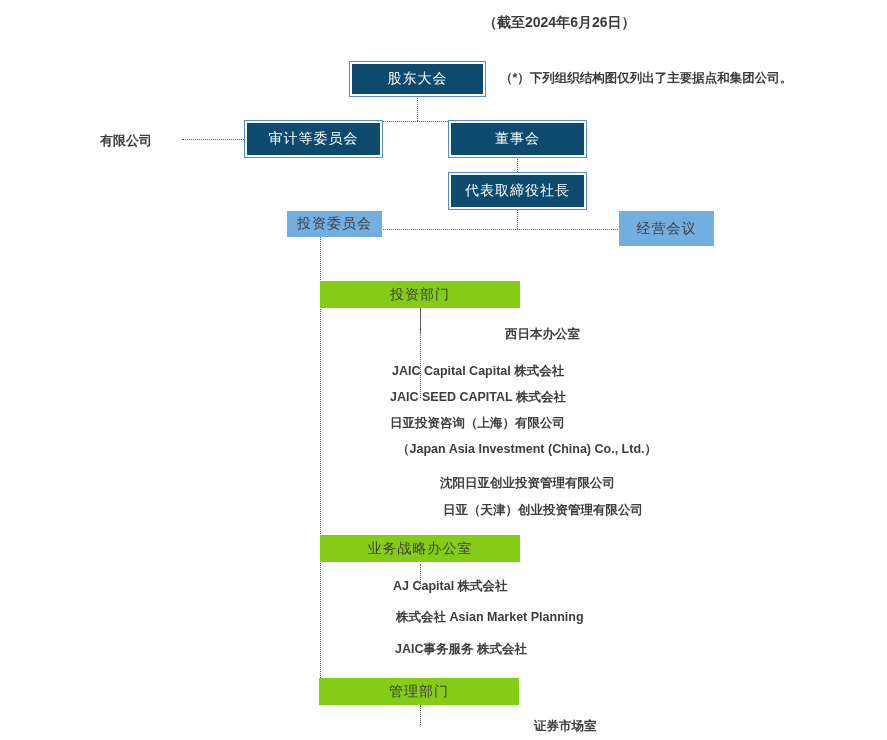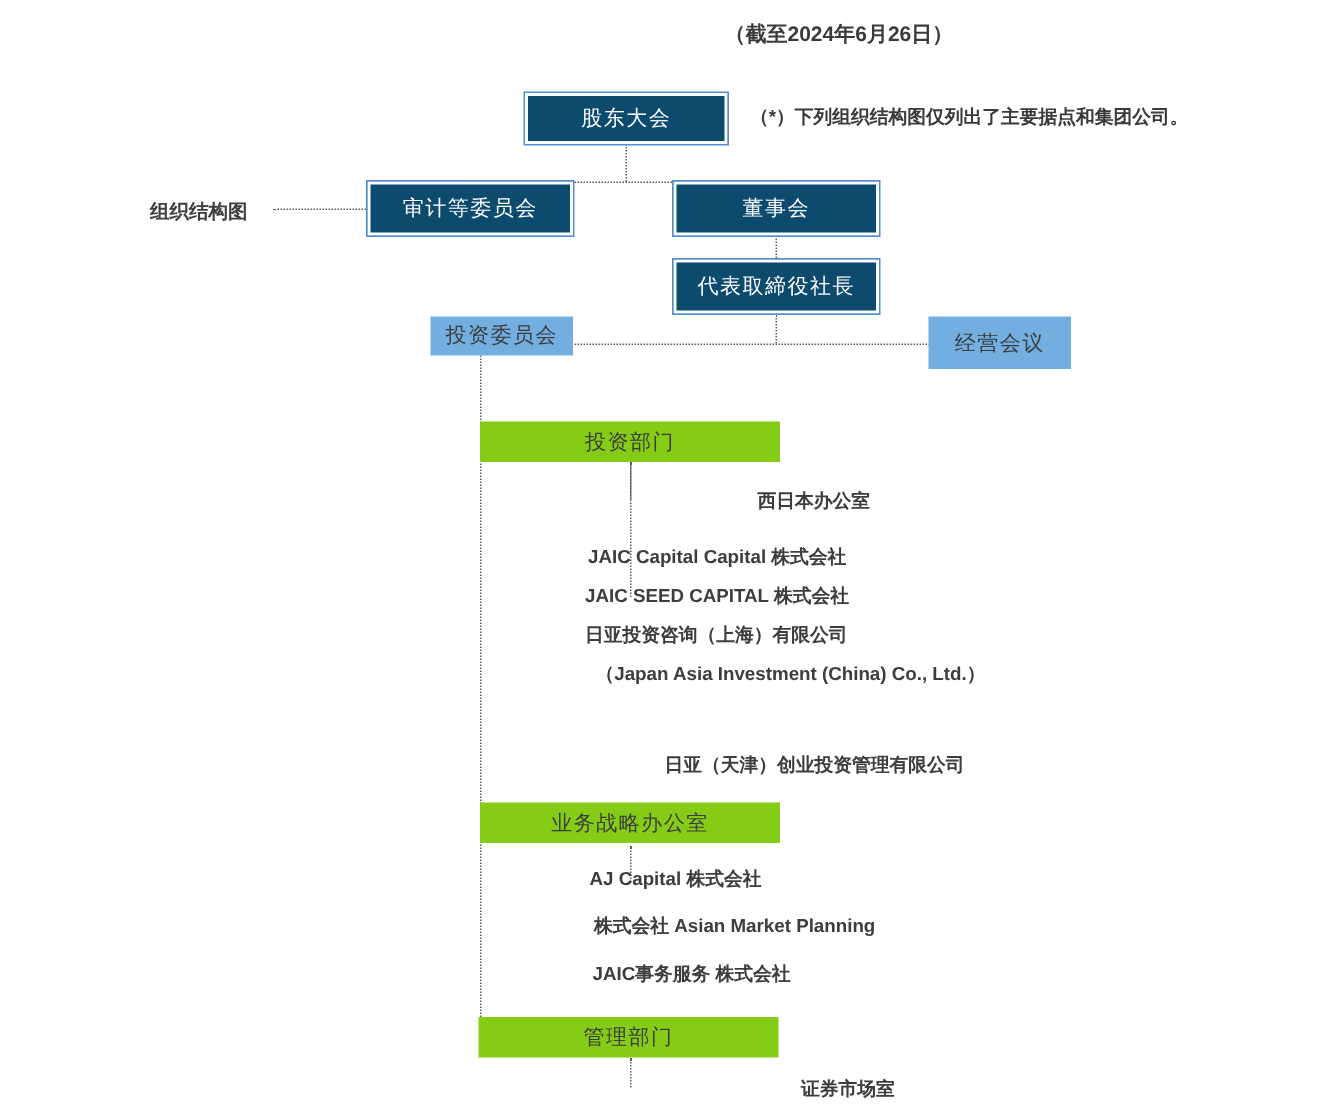--- a/index.html
+++ b/index.html
@@ -142,21 +142,21 @@
 
   <div class="conn v" style="left:420px; top:564px; height:24px;"></div>
 
   <div class="conn v" style="left:420px; top:705px; height:20px;"></div>
 
   <div class="box dark" style="left:350px; top:62px; width:135px; height:34px;">
     <span>股东大会</span>
   </div>
 
   <div class="txt" style="left:100px; top:132px;">
-    <span>组织结构图</span>
+    <span>有限公司</span>
   </div>
 
   <div class="box dark" style="left:245px; top:121px; width:137px; height:36px;">
     <span>审计等委员会</span>
   </div>
 
   <div class="box dark" style="left:449px; top:121px; width:137px; height:36px;">
     <span>董事会</span>
   </div>
 
@@ -185,20 +185,23 @@
   </div>
   <div class="txt sub" style="left:390px; top:389px;">
     <span>JAIC SEED CAPITAL 株式会社</span>
   </div>
   <div class="txt sub" style="left:390px; top:415px;">
     <span>日亚投资咨询（上海）有限公司</span>
   </div>
   <div class="txt sub" style="left:397px; top:441px;">
     <span>（Japan Asia Investment (China) Co., Ltd.）</span>
   </div>
+  <div class="txt sub" style="left:440px; top:475px;">
+    <span>沈阳日亚创业投资管理有限公司</span>
+  </div>
   <div class="txt sub" style="left:443px; top:502px;">
     <span>日亚（天津）创业投资管理有限公司</span>
   </div>
 
   <div class="box light" style="left:320px; top:535px; width:200px; height:27px;">
     <span>业务战略办公室</span>
   </div>
 
   <div class="txt sub" style="left:393px; top:578px;">
     <span>AJ Capital 株式会社</span>

